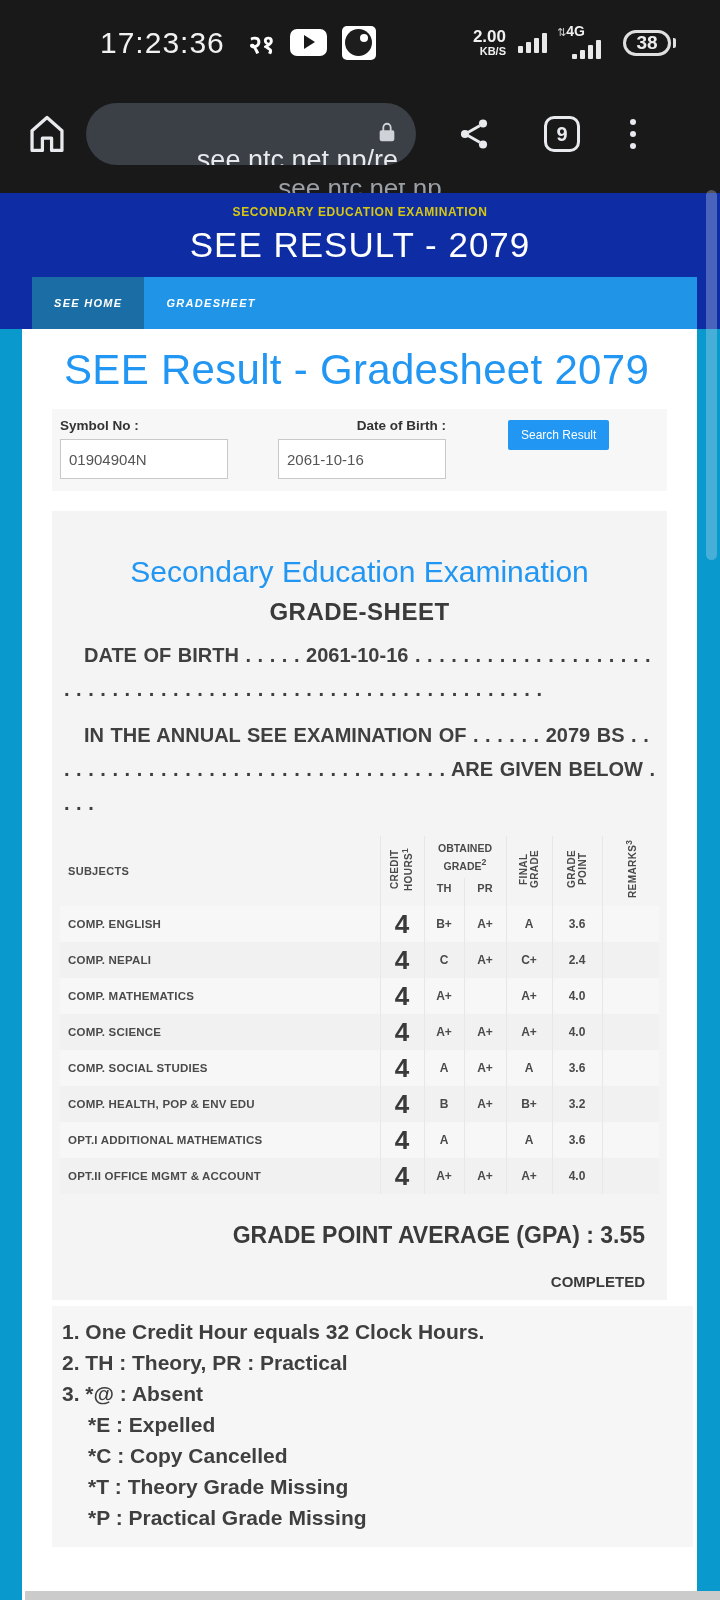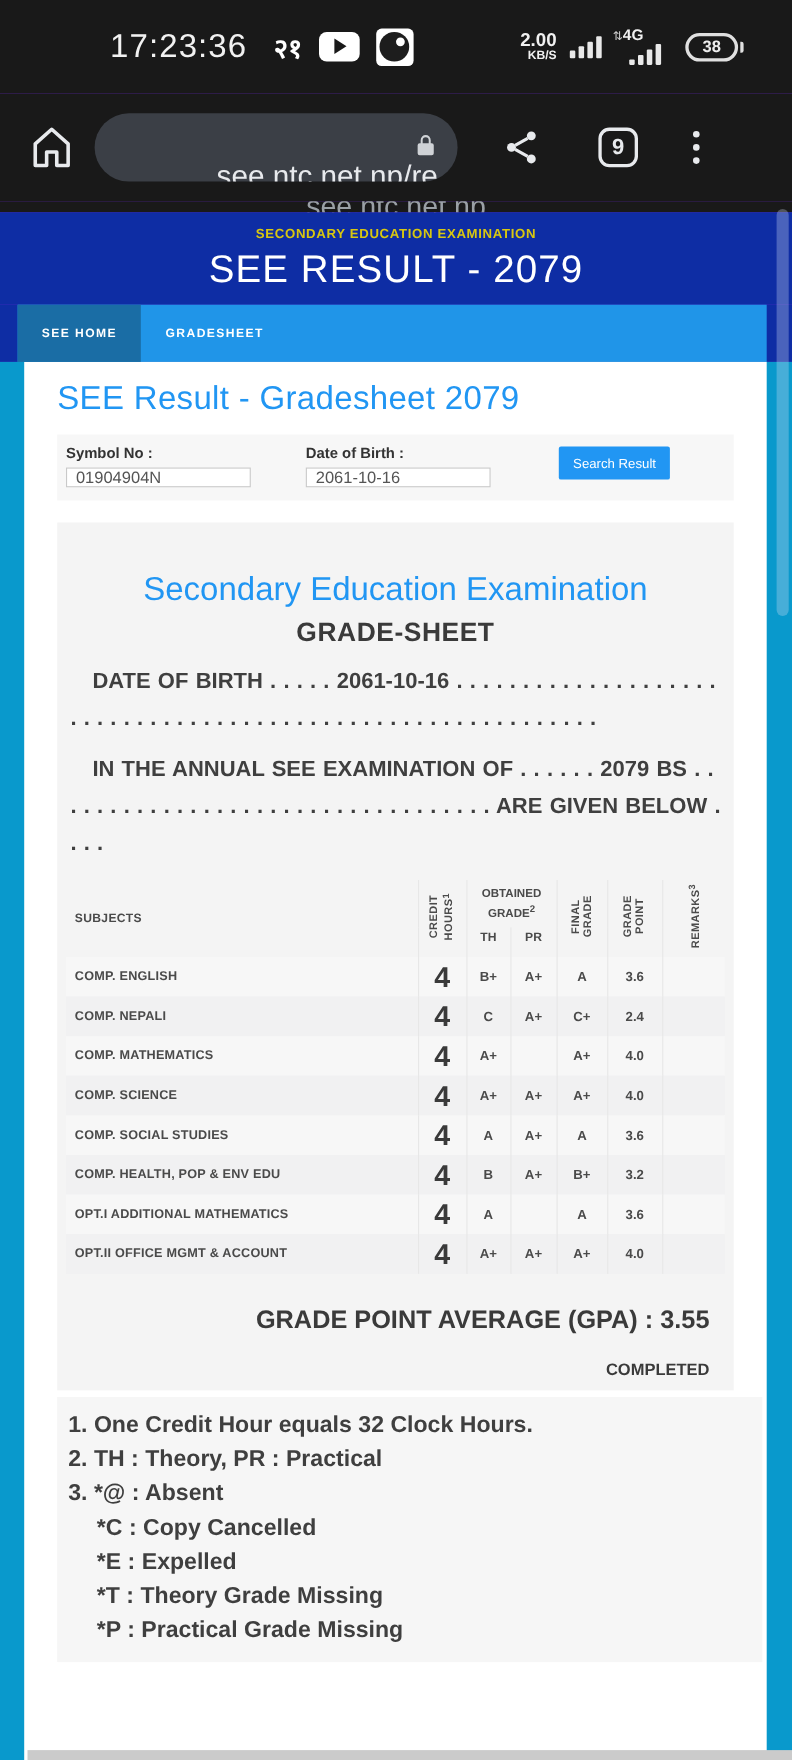--- a/index.html
+++ b/index.html
@@ -34,21 +34,21 @@
   .kbps .l1 { font-size: 17px; font-weight: bold; }
   .kbps .l2 { font-size: 11px; font-weight: bold; }
   .sigbars { display: flex; align-items: flex-end; gap: 3px; }
   .sigbars i { display: block; width: 5px; background: #e9e9e9; border-radius: 1px; }
   .net2 { position: relative; width: 52px; height: 36px; margin-left: 10px; }
   .net2 .netlabel { position: absolute; top: -2px; left: 0; font-size: 14px; font-weight: bold; }
   .net2 .arrows { font-size: 11px; font-weight: normal; color:#cfcfcf; }
   .net2 .sigbars { position: absolute; bottom: 2px; left: 15px; }
   .battery { display:flex; align-items:center; margin-left: 14px; }
   .battery .shell { width: 48px; height: 26px; border: 3px solid #e0e0e0; border-radius: 13px;
-    display:flex; align-items:center; justify-content:center; font-size: 15px; font-weight:bold; color:#ededed; }
+    display:flex; align-items:center; justify-content:center; font-size: 19px; font-weight:bold; color:#ededed; }
   .battery .nub { width: 3px; height: 10px; background: #e0e0e0; border-radius: 0 2px 2px 0; margin-left: 2px; }
   
   .browser-bar { height: 98px; background: #191919; display: flex; align-items: center; padding: 0 26px 0 24px; }
   .home-btn { width: 46px; height: 46px; }
   .url-pill { margin-left: 16px; width: 330px; height: 62px; border-radius: 31px; background: #3b3f46;
     display: flex; align-items: flex-end; padding: 16px 18px; overflow: hidden; flex-direction: column; }
   .lock-icon { width: 22px; height: 26px; flex: 0 0 auto; }
   .url-text { font-size: 27px; color: #e8eaed; margin-left: 13px; white-space: nowrap; }
   .share-btn { margin-left: 40px; width: 36px; height: 36px; }
   .tabs-btn { margin-left: 52px; width: 36px; height: 36px; border: 3px solid #e8eaed; border-radius: 10px;
@@ -56,36 +56,36 @@
   .menu-btn { margin-left: 46px; display: flex; flex-direction: column; gap: 6px; padding: 4px; }
   .menu-btn i { width: 6px; height: 6px; border-radius: 50%; background: #e8eaed; }
   
   .clip-strip { height: 10px; background: #191919; overflow: hidden; text-align: center; }
   .clip-strip span { display: inline-block; font-size: 26px; color: #9aa0a6; margin-top: -21px; }
   
   .site-header { background: #0e2da4; text-align: center; padding: 12px 0 12px; }
   .site-subtitle { font-size: 12px; font-weight: bold; color: #d8c710; letter-spacing: 0.6px; }
   .site-title { font-size: 35px; color: #ffffff; font-weight: 400; letter-spacing: 1px; margin-top: 6px; }
   
-  .nav-band { background: #0e2da4; padding: 0 23px 0 16px; }
+  .nav-band { background: #0e2da4; padding: 0 23px 0 32px; font-style: italic; }
   .nav { background: #2095e8; height: 52px; display: flex; }
   .tab { display: flex; align-items: center; padding: 0 22px; color: #fff;
     font-size: 11px; font-weight: bold; letter-spacing: 1.3px; }
   .tab.active { background: #1a6da5; }
   
   .body-band { background: #0999cc; padding: 0 23px 0 22px; }
   .content { background: #fff; min-height: 1275px; overflow: hidden; padding-bottom: 10px; }
-  .page-title { font-size: 30px; color: #2196f3; font-weight: 400; padding: 17px 0 0 30px; letter-spacing: 0.3px; }
+  .page-title { font-size: 42px; color: #2196f3; font-weight: 400; padding: 17px 0 0 30px; letter-spacing: 0.3px; margin-left: 12px; }
   
   .search-form { margin: 15px 30px 0; background: #f7f7f7; padding: 9px 8px 12px; display: flex; align-items: flex-start; }
   .fgroup { display: flex; flex-direction: column; }
   .fgroup label { font-size: 13.5px; font-weight: bold; color: #333; margin-bottom: 6px; }
-  .fgroup input { width: 168px; height: 18px; border: 1px solid #c9c9c9; background: #fff;
+  .fgroup input { width: 168px; height: 40px; border: 1px solid #c9c9c9; background: #fff;
     font-size: 15px; color: #555; padding: 0 8px; font-family: inherit; }
-  .fgroup + .fgroup { margin-left: 50px; }
+  .fgroup + .fgroup { margin-left: 50px; align-items: flex-end; }
   .search-btn { margin-left: 62px; margin-top: 2px; background: #2196f3; color: #fff; border: none;
     font-size: 12px; padding: 8px 13px; border-radius: 2px; font-family: inherit; }
   
   .sheet-card { margin: 20px 30px 0; background: #f4f4f4; padding: 44px 8px 10px; }
   .sheet-org { font-size: 30px; color: #2196f3; font-weight: 400; text-align: center; }
   .sheet-doc { font-size: 24px; color: #3a3a3a; font-weight: bold; text-align: center; margin-top: 9px; letter-spacing: 0.5px; }
   .blank-line { font-size: 20px; font-weight: bold; color: #3f3f3f; line-height: 34px;
     margin: 12px 4px 0; text-indent: 20px; word-spacing: 1px; }
   .blank-line.first { margin-top: 15px; }
   
@@ -334,22 +334,22 @@
         </table>
 
         <div class="gpa-line">GRADE POINT AVERAGE (GPA) : 3.55</div>
         <div class="completed-line">COMPLETED</div>
       </div>
 
       <div class="notes-card">
         <div class="note">1. One Credit Hour equals 32 Clock Hours.</div>
         <div class="note">2. TH : Theory, PR : Practical</div>
         <div class="note">3. *@ : Absent</div>
+        <div class="note sub">*E : Expelled</div>
         <div class="note sub">*C : Copy Cancelled</div>
-        <div class="note sub">*E : Expelled</div>
         <div class="note sub">*T : Theory Grade Missing</div>
         <div class="note sub">*P : Practical Grade Missing</div>
       </div>
 
     </div>
   </div>
 
   <div class="scroll-thumb"></div>
   <div class="bottom-bar"></div>
 

